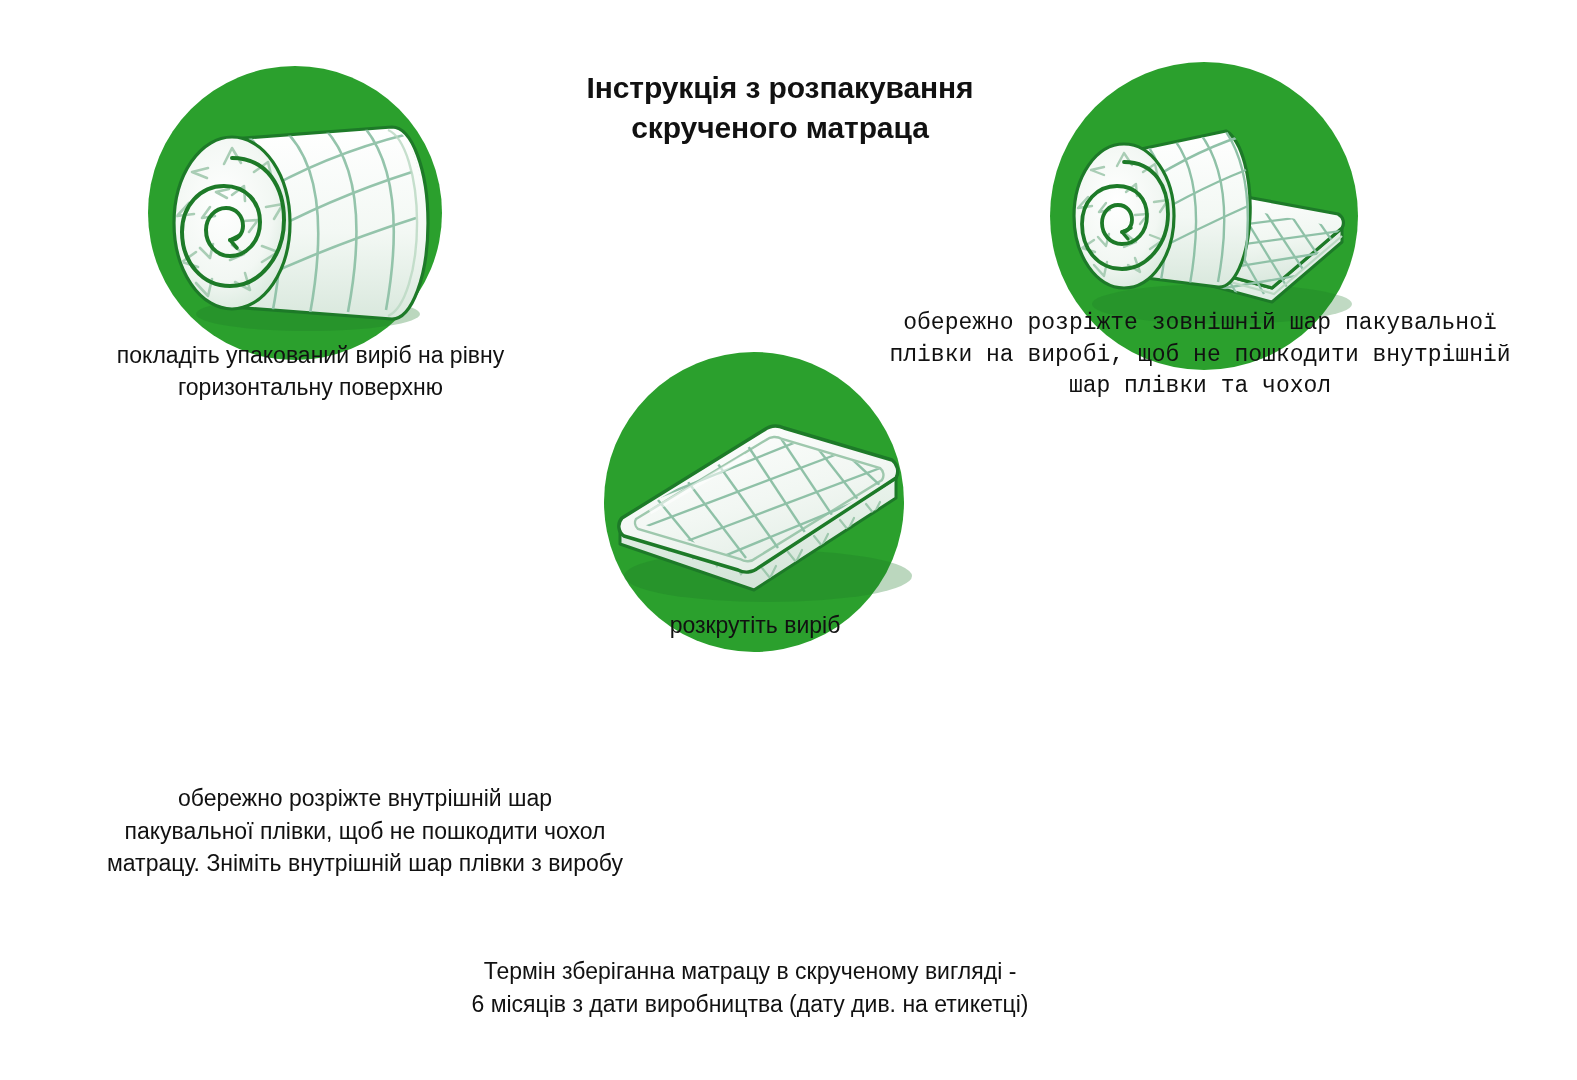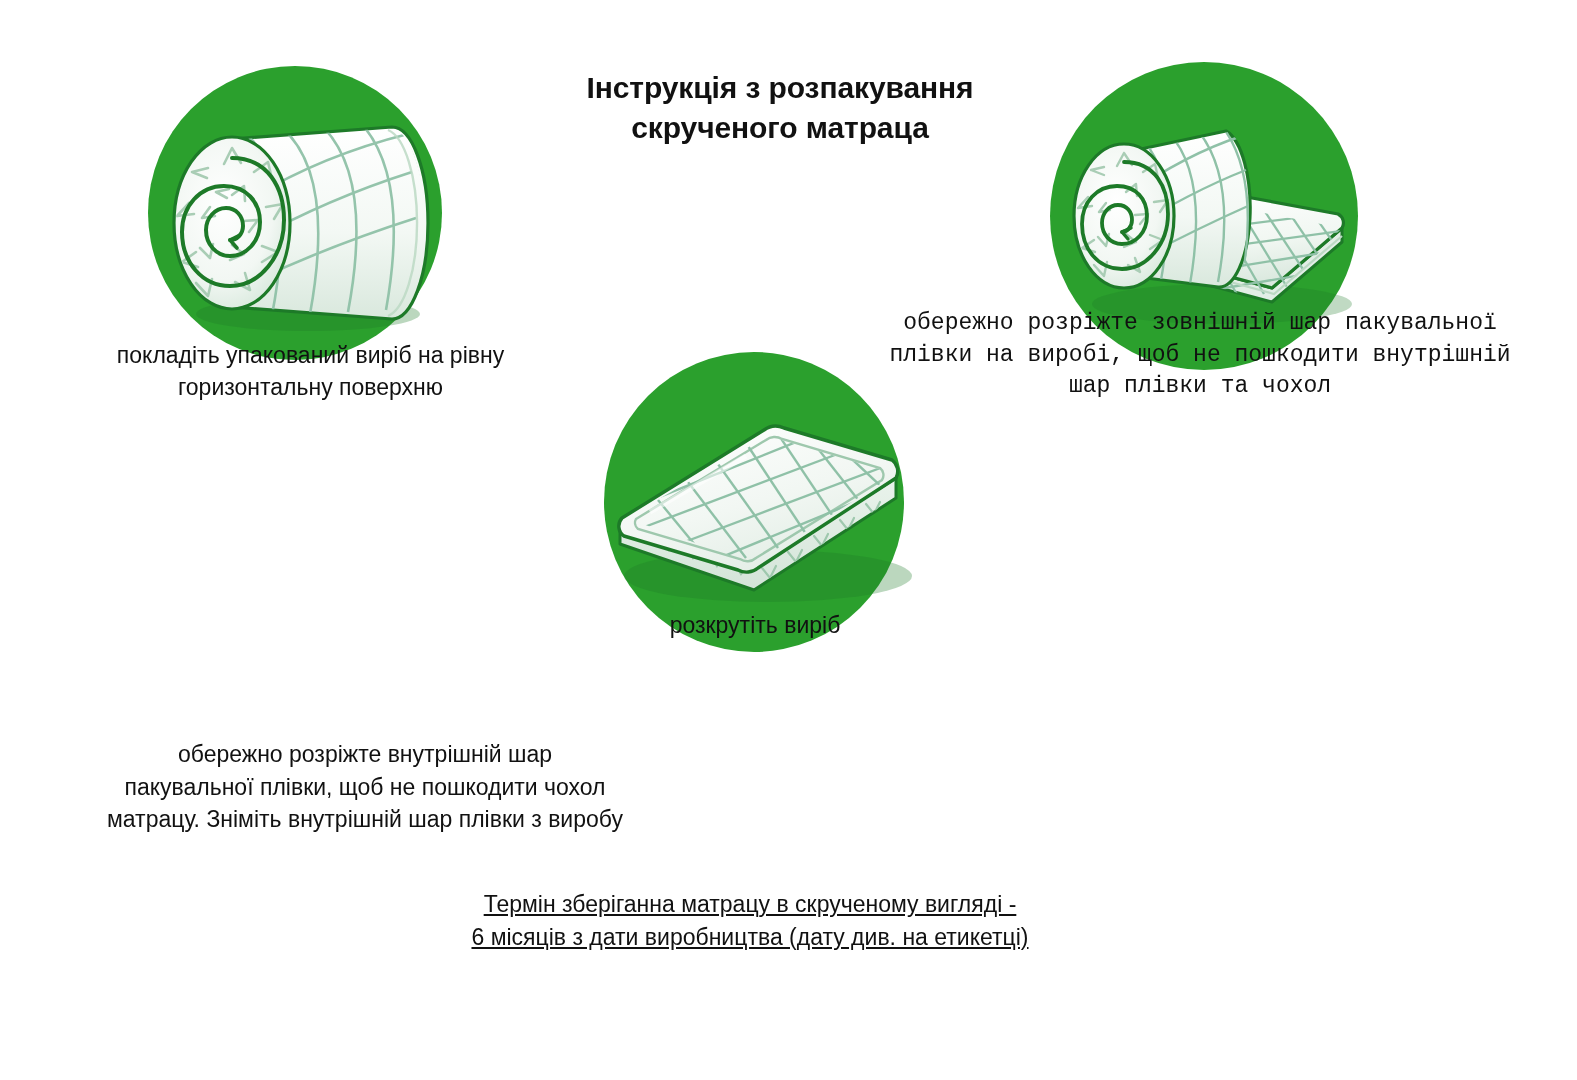--- a/index.html
+++ b/index.html
@@ -80,24 +80,25 @@
   
   .note {
     position: absolute;
     text-align: center;
     font-size: 23px;
     font-weight: 400;
     line-height: 1.42;
     color: #111111;
     white-space: pre-line;
     z-index: 5;
+    margin-top: 44px;
   }
   .note-left   { left: 20px;  top: 738px; width: 690px; }
   .note-right  { left: 800px; top: 738px; width: 730px; }
-  .note-bottom { left: 380px; top: 888px; width: 740px; text-decoration: underline; }
+  .note-bottom { left: 380px; top: 911px; width: 740px; }
 </style>
 </head>
 <body>
 
 <div class="canvas">
 
   <div class="circle circle-1"></div>
   <div class="circle circle-2"></div>
   <div class="circle circle-3"></div>
 

